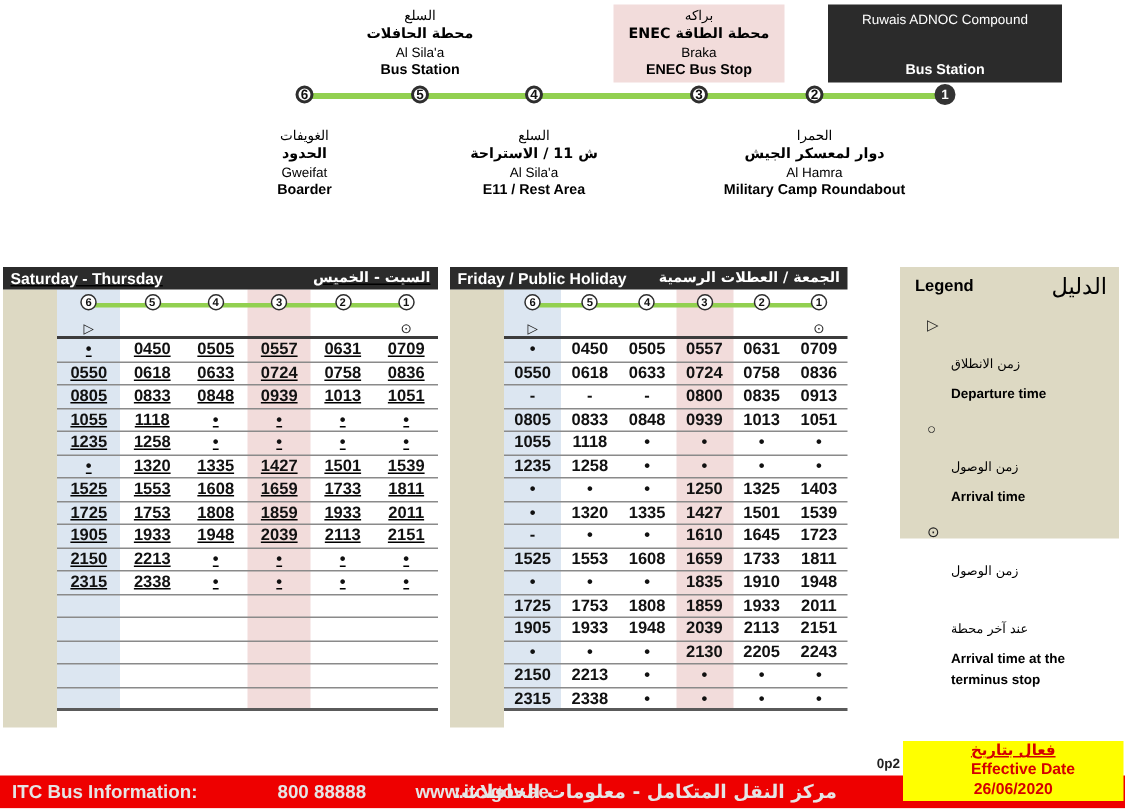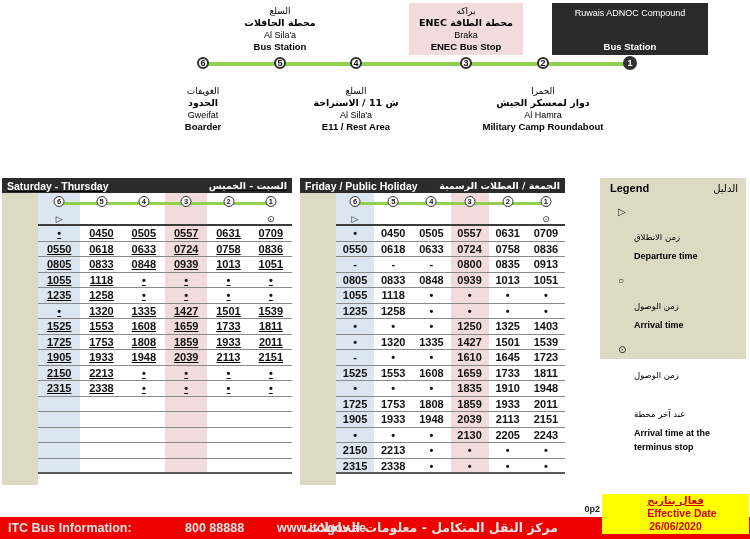--- a/index.html
+++ b/index.html
@@ -63,21 +63,21 @@
   .tt-row.last { border-bottom:2px solid #5a5a5a; }
   .tt-row span { line-height:14px; }
 
   
   .legend {
     position:absolute; left:600px; top:178px; width:146px; height:181px;
     background:var(--beige,#DDD9C3); padding:4px 8px 4px 10px;
   }
   .legend-title { display:flex; justify-content:space-between; align-items:center; }
   .legend-title .en { font-size:11px; font-weight:bold; }
-  .legend-title .ar { font-size:10px; }
+  .legend-title .ar { font-size:15px; }
   .legend-item { display:flex; margin-top:11px; }
   .legend-sym { width:24px; padding-left:8px; font-size:10px; color:#222; line-height:13px; }
   .legend-text { flex:1; }
   .legend-text .ar { display:block; font-size:8.5px; line-height:13px; text-align:left; direction:rtl;margin-top:26px; }
   .legend-text .en { display:block; font-size:9px; font-weight:bold; line-height:13px; margin-top:1px; }
   .legend-text .en.first { margin-top:6px; }
 
   
   .footer-bar { position:absolute; left:0; top:517px; width:750px; height:22px; background:var(--red,#EE0000); z-index:2; }
   .footer-bar span { position:absolute; top:0; line-height:22px; color:#e5e5e5; font-weight:bold; font-size:12.5px; white-space:nowrap; }

